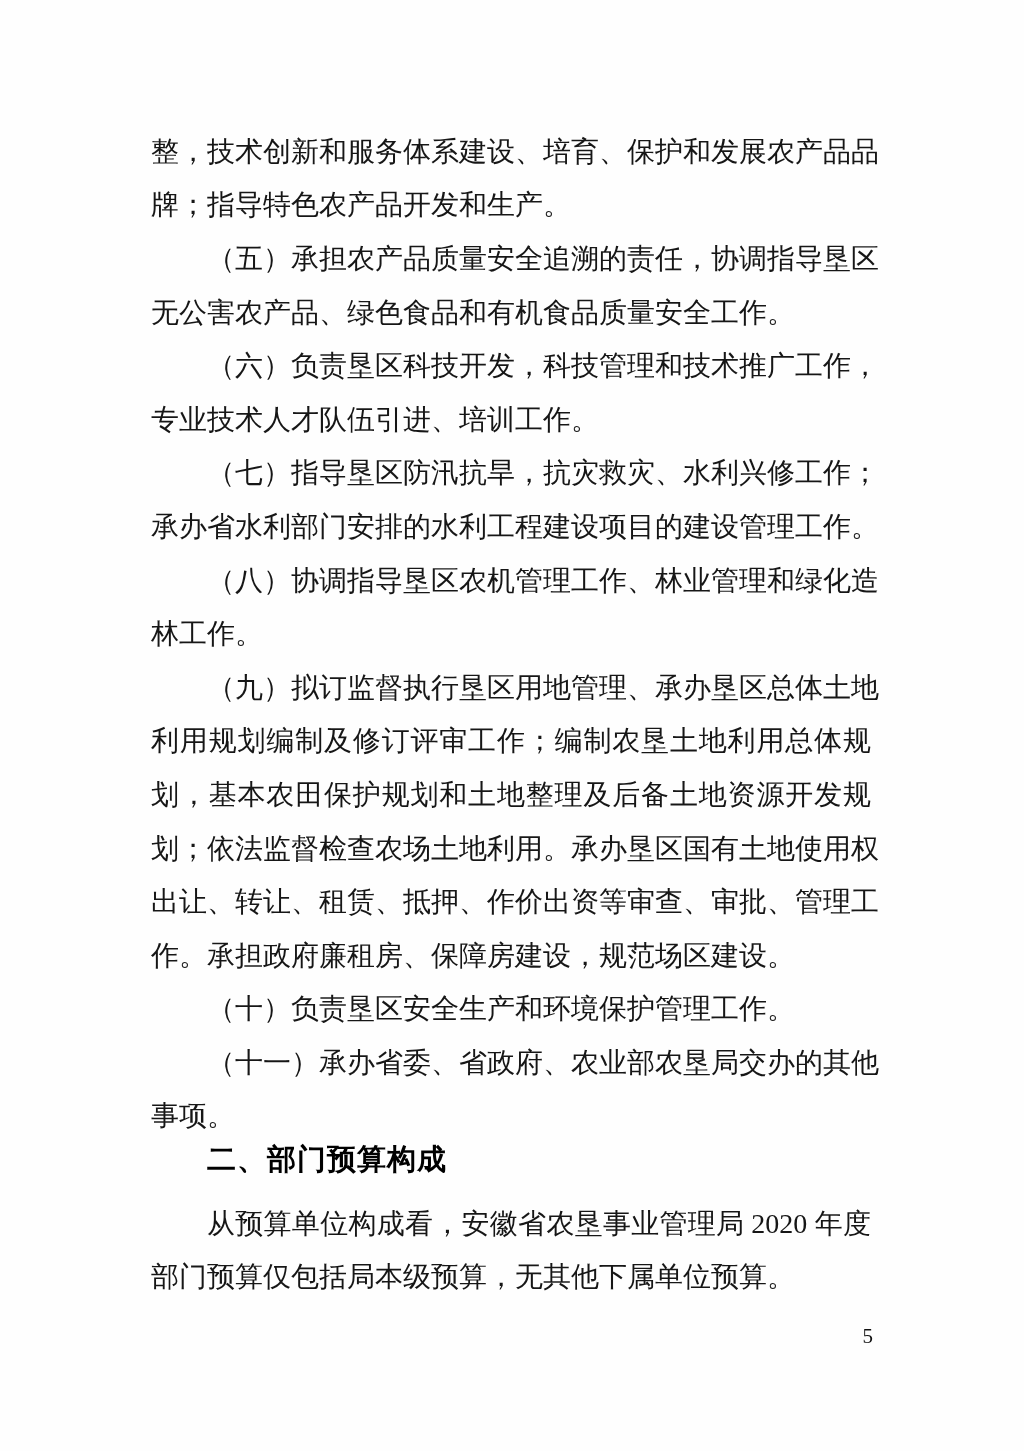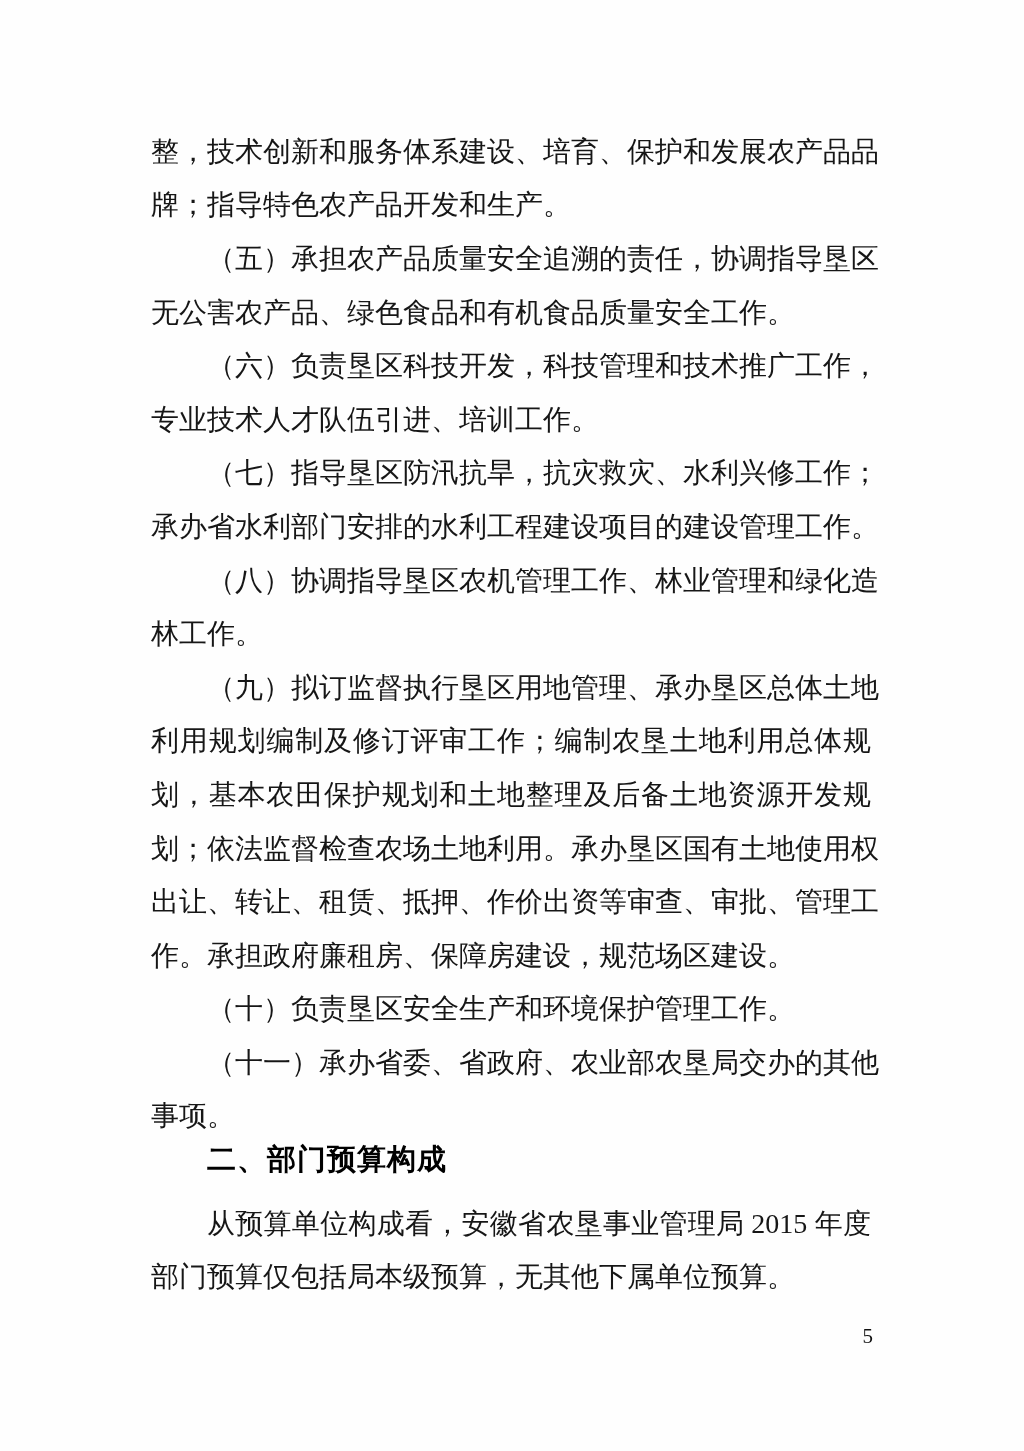--- a/index.html
+++ b/index.html
@@ -545,21 +545,21 @@
           <span>安</span>
           <span>徽</span>
           <span>省</span>
           <span>农</span>
           <span>垦</span>
           <span>事</span>
           <span>业</span>
           <span>管</span>
           <span>理</span>
           <span>局</span>
-          <span> 2015 </span>
+          <span> 2020 </span>
           <span>年</span>
           <span>度</span>
         </div>
         <div class="line">
           <span>部</span>
           <span>门</span>
           <span>预</span>
           <span>算</span>
           <span>仅</span>
           <span>包</span>

